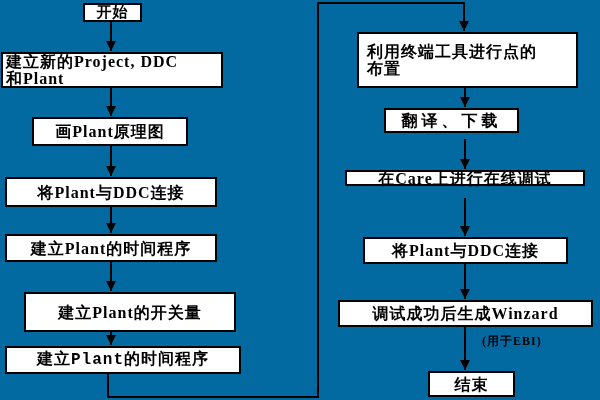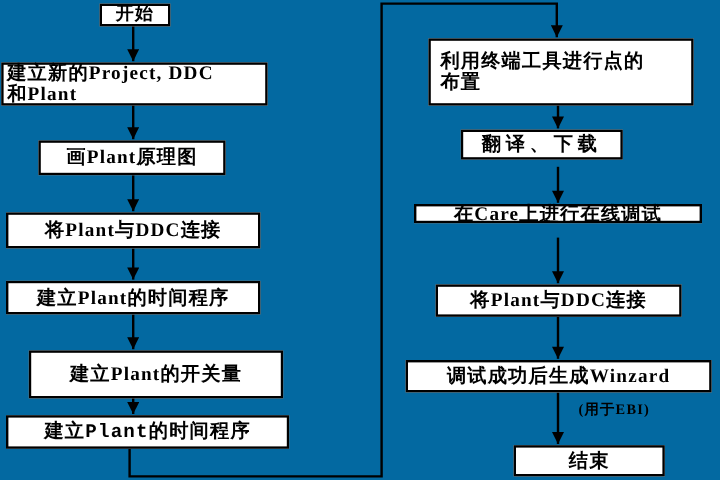--- a/index.html
+++ b/index.html
@@ -98,15 +98,15 @@
   <div class="node" style="left:384px; top:108px; width:135px; height:25px; letter-spacing:4px;">翻译、下载</div>
 
   <div class="node" style="left:345px; top:170px; width:240px; height:16px;">在Care上进行在线调试</div>
 
   <div class="node" style="left:363px; top:237px; width:205px; height:27px;">将Plant与DDC连接</div>
 
   <div class="node" style="left:338px; top:300px; width:255px; height:27px;">调试成功后生成Winzard</div>
 
   <div class="note" style="left:482px; top:333px;">(用于EBI)</div>
 
-  <div class="node" style="left:428px; top:371px; width:126px; height:26px;">结束</div>
+  <div class="node" style="left:428px; top:371px; width:87px; height:26px;">结束</div>
 
 </div>
 
 </body></html>

